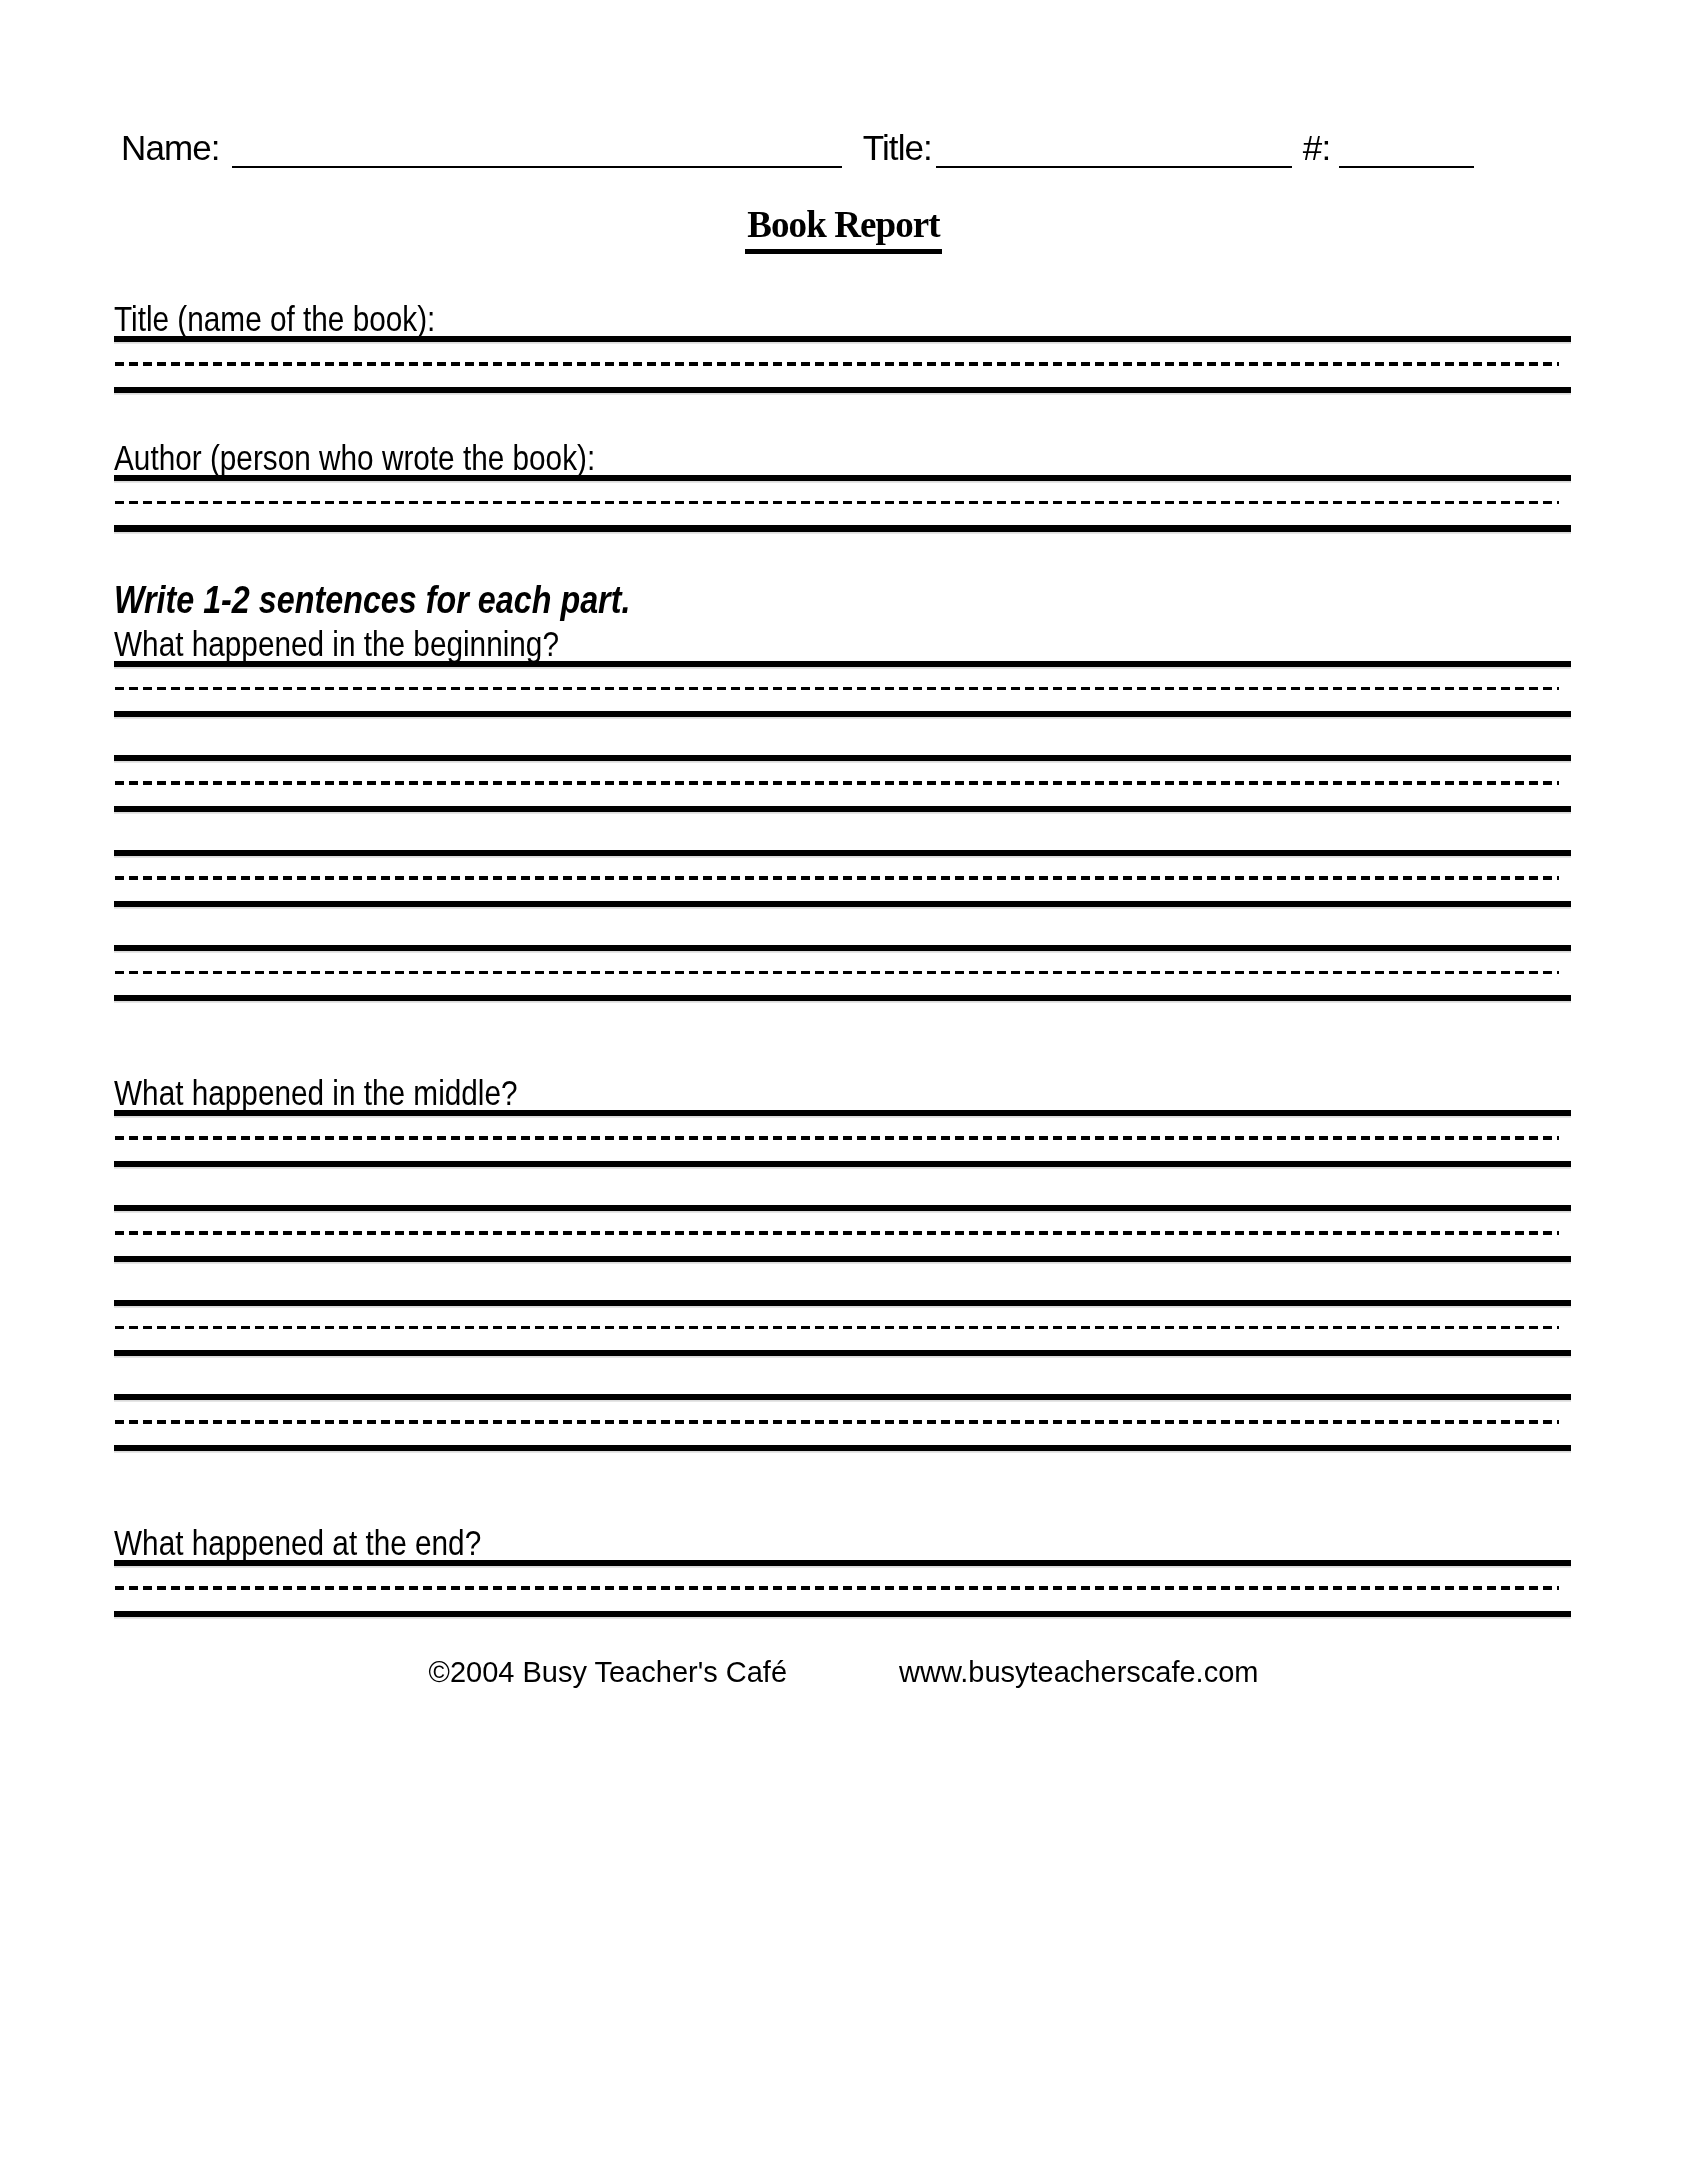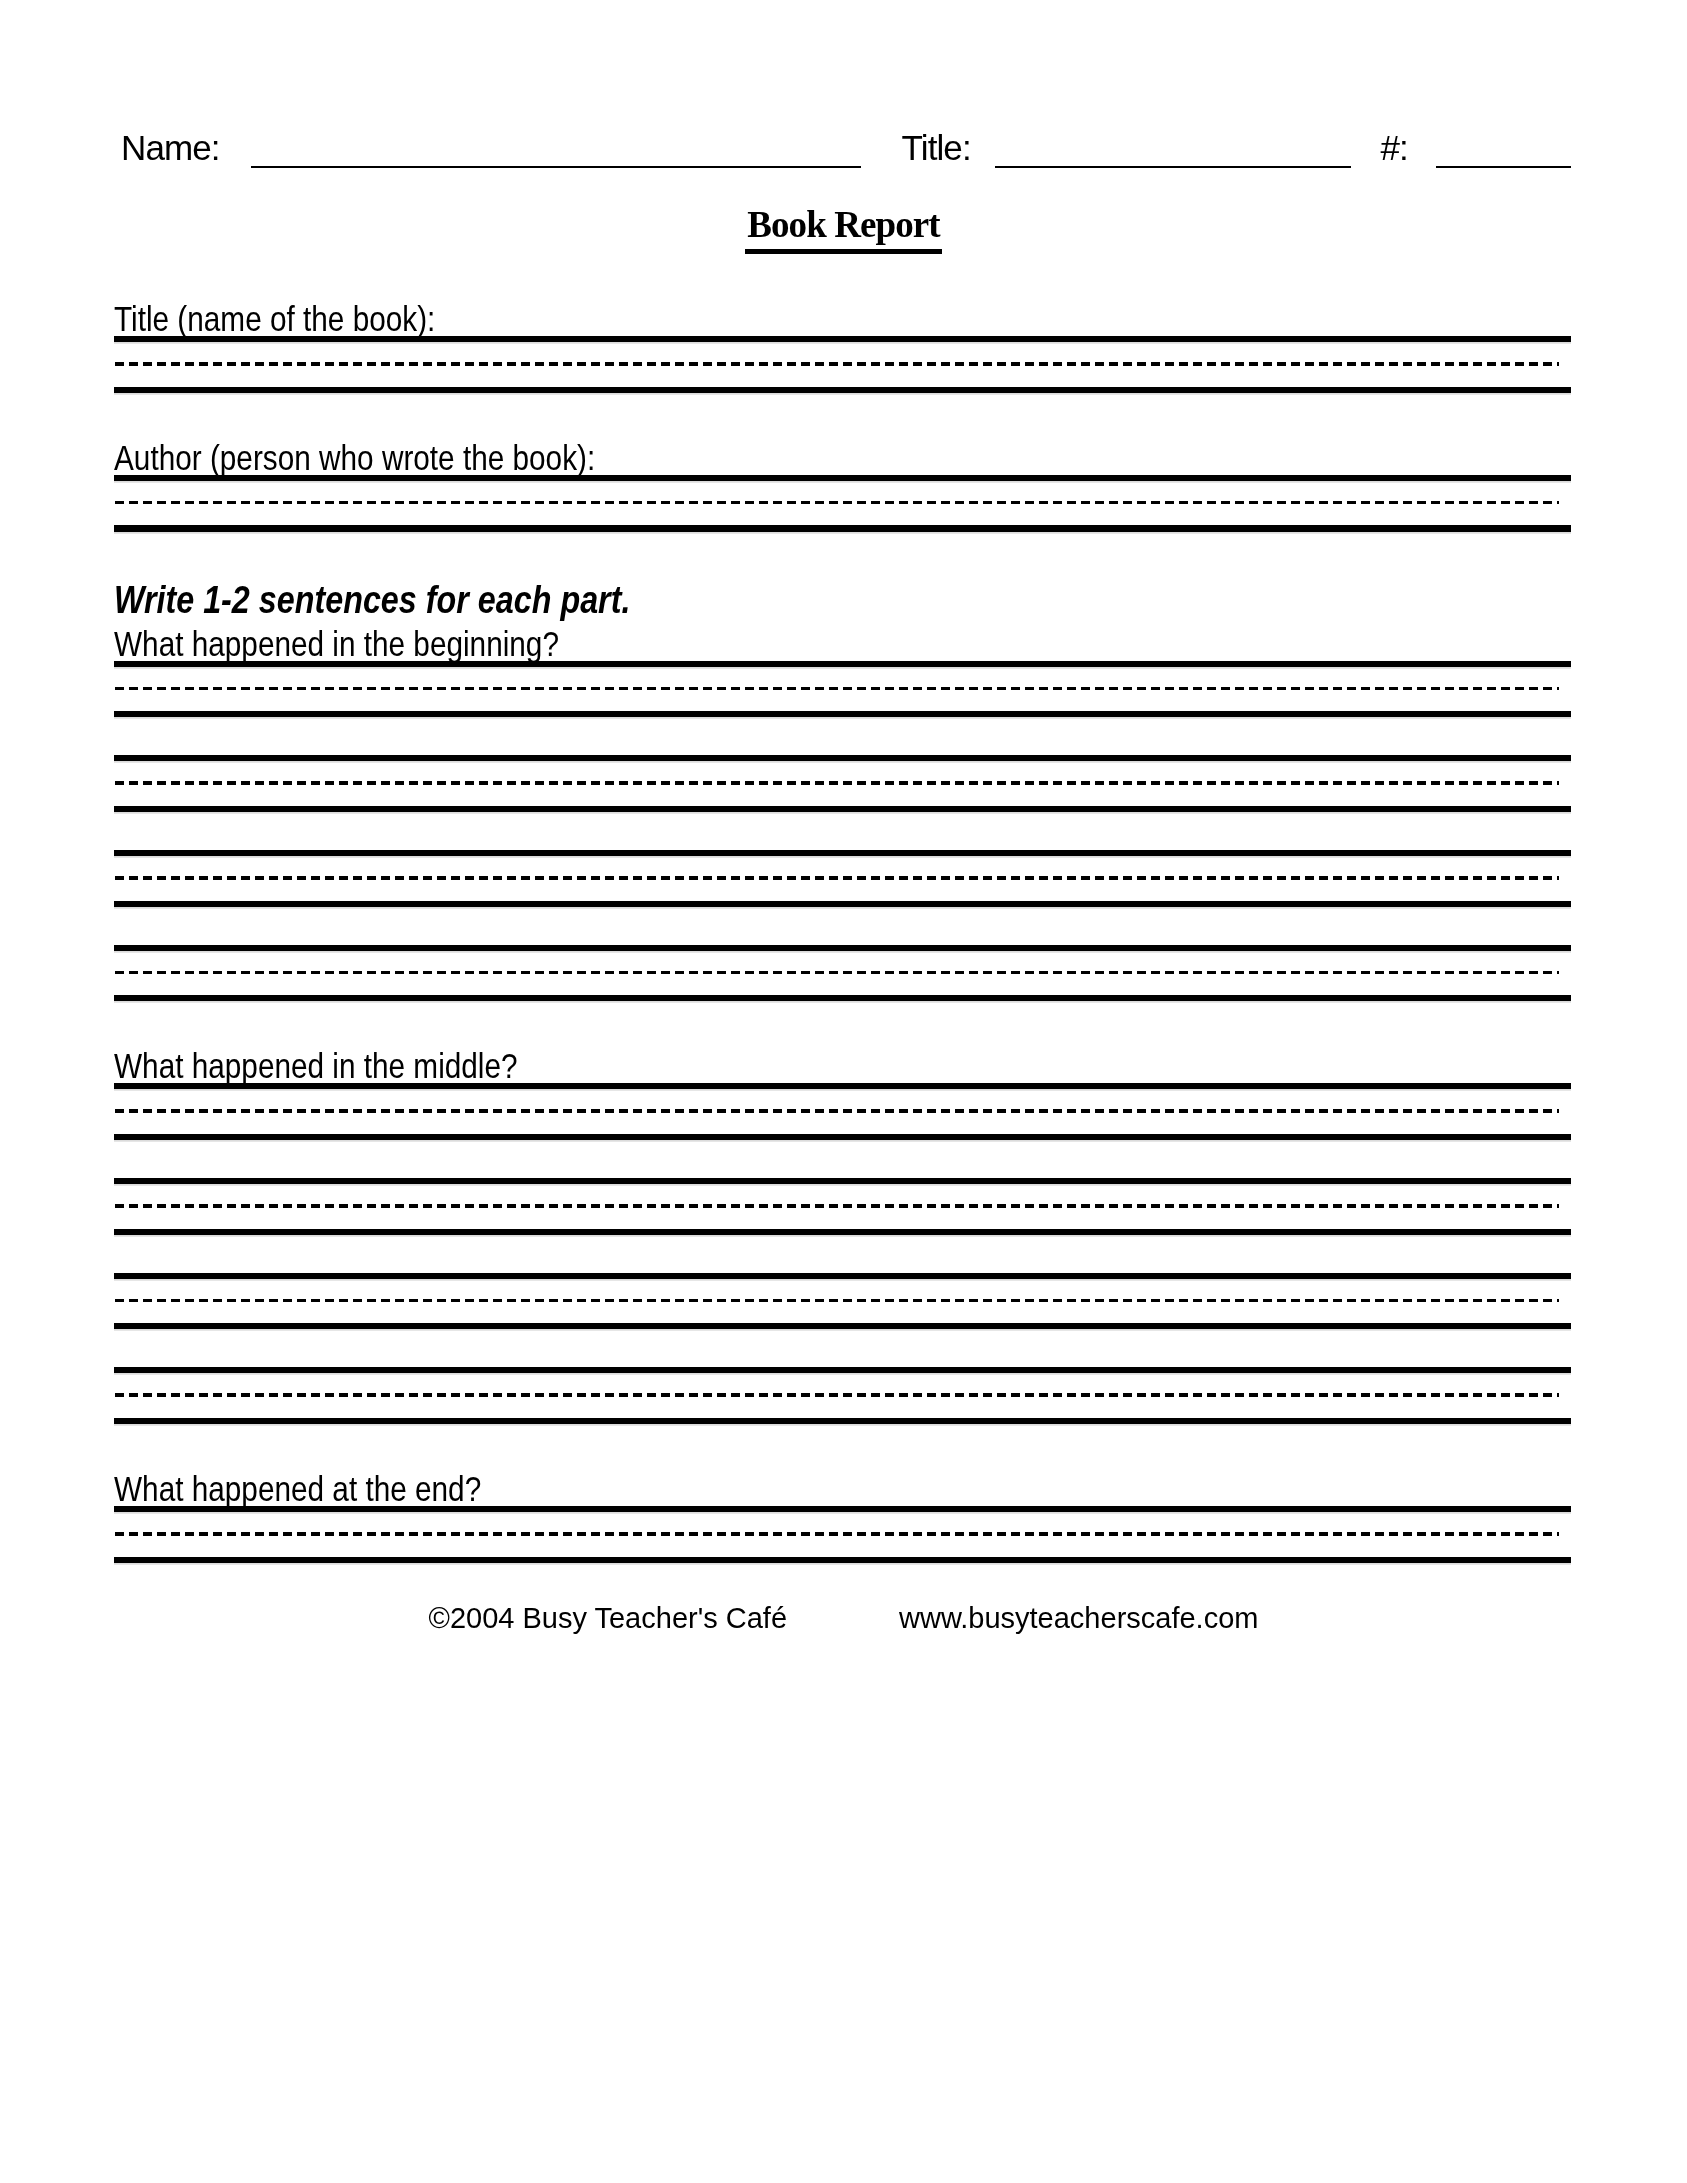--- a/index.html
+++ b/index.html
@@ -13,21 +13,21 @@
   .sheet {
     width: 1687px; height: 2184px;
     padding: 128px 116px 0 114px;
     position: relative;
   }
 
   
   .header-row {
     display: flex; align-items: flex-end;
     height: 40px; margin-left: 7px;
-    font-size: 35px; line-height: 40px; white-space: nowrap; justify-content: space-between;
+    font-size: 35px; line-height: 40px; white-space: nowrap;
   }
   .hlabel { letter-spacing: -0.9px; }
   .hline { border-bottom: 2.6px solid #000; height: 100%; }
   .hline-name { width: 610px; margin-left: 12.2px; margin-right: 21px; }
   .hline-date { width: 356px; margin-left: 4.4px;  margin-right: 10.5px; }
   .hline-num  { width: 135px; margin-left: 8.7px; }
 
   
   .doc-title-wrap { margin: 38px -116px 0 -114px; text-align: center; }
   .doc-title {
@@ -44,21 +44,21 @@
   .field-label {
     font-size: 35px; line-height: 35px; white-space: nowrap;
     transform: scaleX(0.85); transform-origin: 0 60%;
   }
   .instruction {
     margin-top: 47px;
     font-size: 38px; line-height: 42px;
     font-weight: bold; font-style: italic; white-space: nowrap;
     transform: scaleX(0.85); transform-origin: 0 60%;
   }
-  .question { margin-top: 47px; }
+  .question { margin-top: 74px; }
   .question.first { margin-top: 5px; }
 
   
   .trio + .trio { margin-top: 38px; }
   .line-solid {
     height: 6.1px; background: #000;
     box-shadow: 0 1.7px 0 rgba(0,0,0,0.14);
   }
   .line-dashed {
     height: 3.5px;

